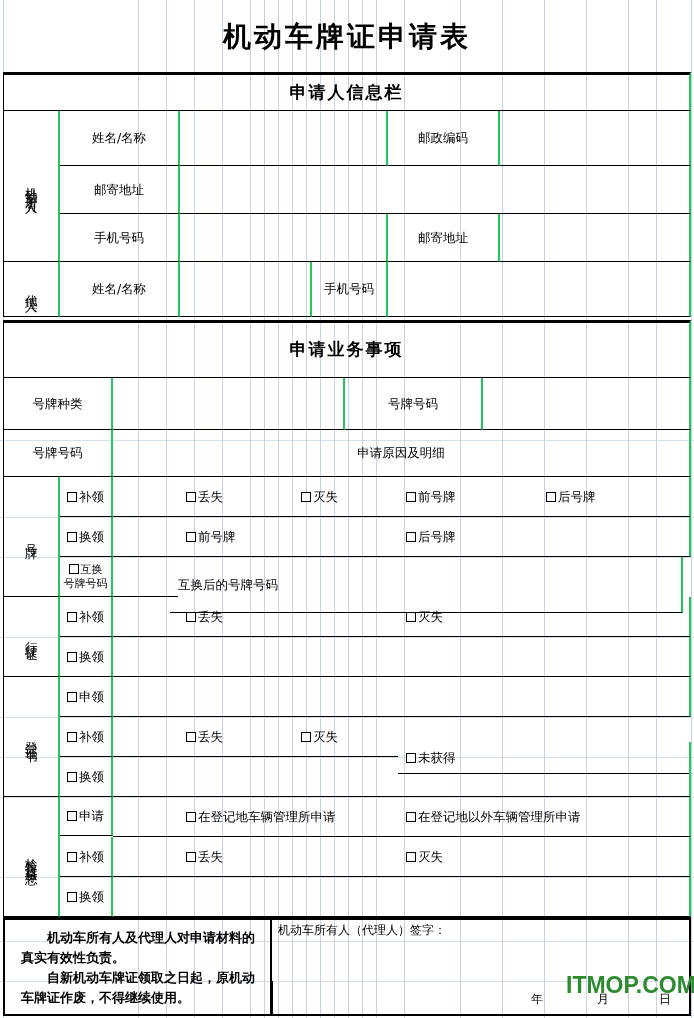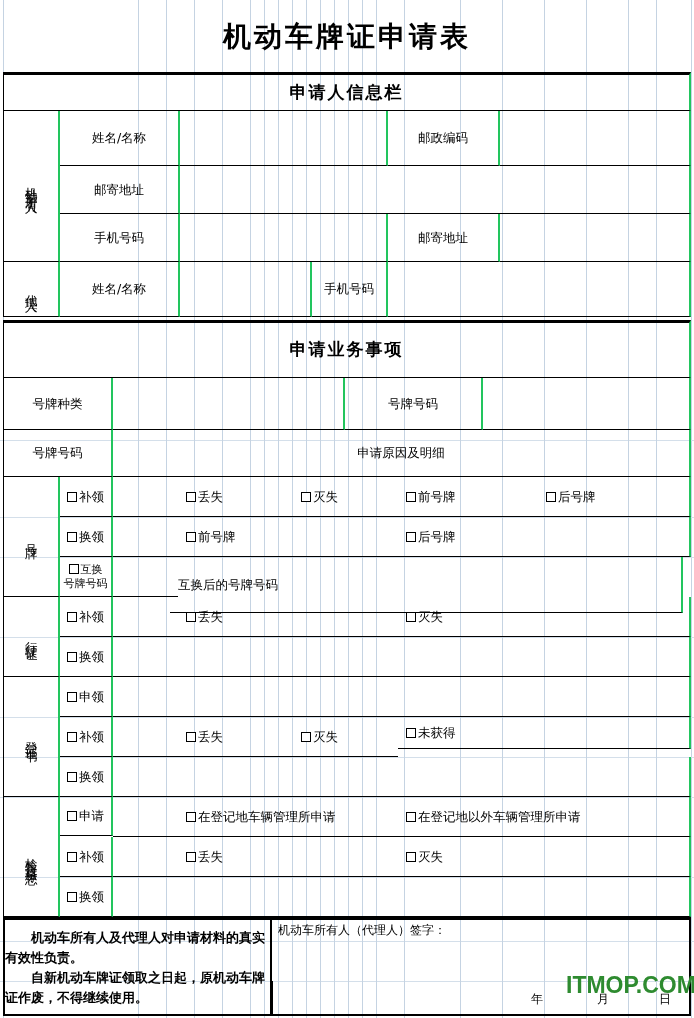--- a/index.html
+++ b/index.html
@@ -119,21 +119,21 @@
   }
 
   .declare {
     font-family: "DejaVu Serif", "Liberation Serif", serif;
     font-weight: bold;
     font-size: 13px;
     line-height: 1.55;
     text-align: left;
     align-items: flex-start;
     justify-content: flex-start;
-    padding: 8px 5px 0 0;
+    padding: 8px 5px 0 16px;
   }
   .declare p { margin: 0; text-indent: 26px; }
 
   .sig-label {
     font-size: 12px;
   }
   .date-row {
     position: absolute;
     font-size: 12px;
   }
@@ -303,21 +303,21 @@
   <div class="cell bb br" style="left:60px; top:717px; width:53px; height:40px;">
     <span class="chk"><span class="bx"></span><span>补领</span></span>
   </div>
   <div class="cell chk-cell bb" style="left:113px; top:717px; width:65px; height:40px;"></div>
   <div class="cell chk-cell bb" style="left:178px; top:717px; width:115px; height:40px;">
     <span class="chk"><span class="bx"></span><span>丢失</span></span>
   </div>
   <div class="cell chk-cell bb" style="left:293px; top:717px; width:105px; height:40px;">
     <span class="chk"><span class="bx"></span><span>灭失</span></span>
   </div>
-  <div class="cell chk-cell bb br" style="left:398px; top:717px; width:293px; height:32px;">
+  <div class="cell chk-cell bb br" style="left:398px; top:742px; width:293px; height:32px;">
     <span class="chk"><span class="bx"></span><span>未获得</span></span>
   </div>
 
   <div class="cell bb br" style="left:60px; top:757px; width:53px; height:40px;">
     <span class="chk"><span class="bx"></span><span>换领</span></span>
   </div>
   <div class="cell chk-cell bb br" style="left:113px; top:757px; width:578px; height:40px;"></div>
 
   <div class="cell bl bb br" style="left:3px; top:797px; width:57px; height:120px;">
     <span class="vlabel">检验合格标志</span>

